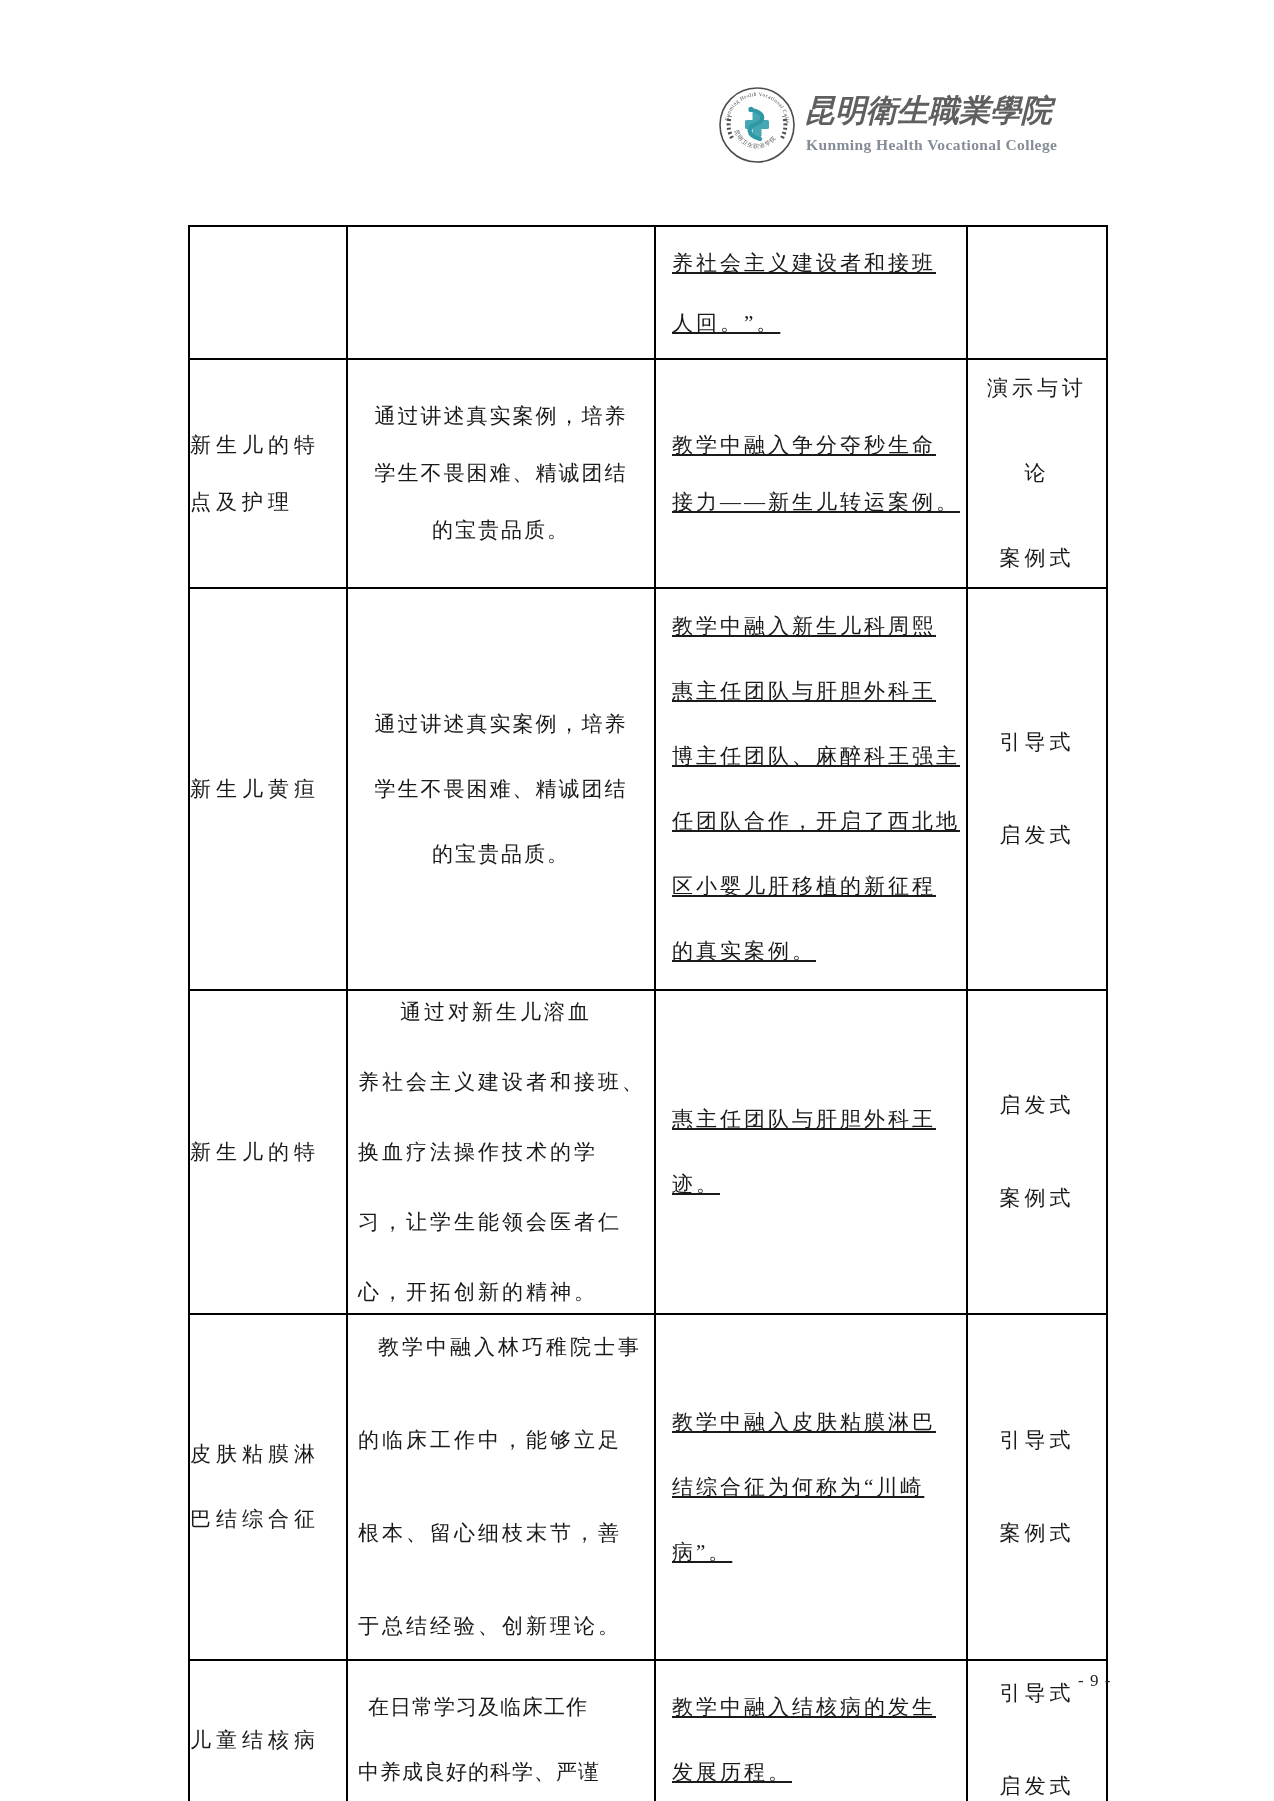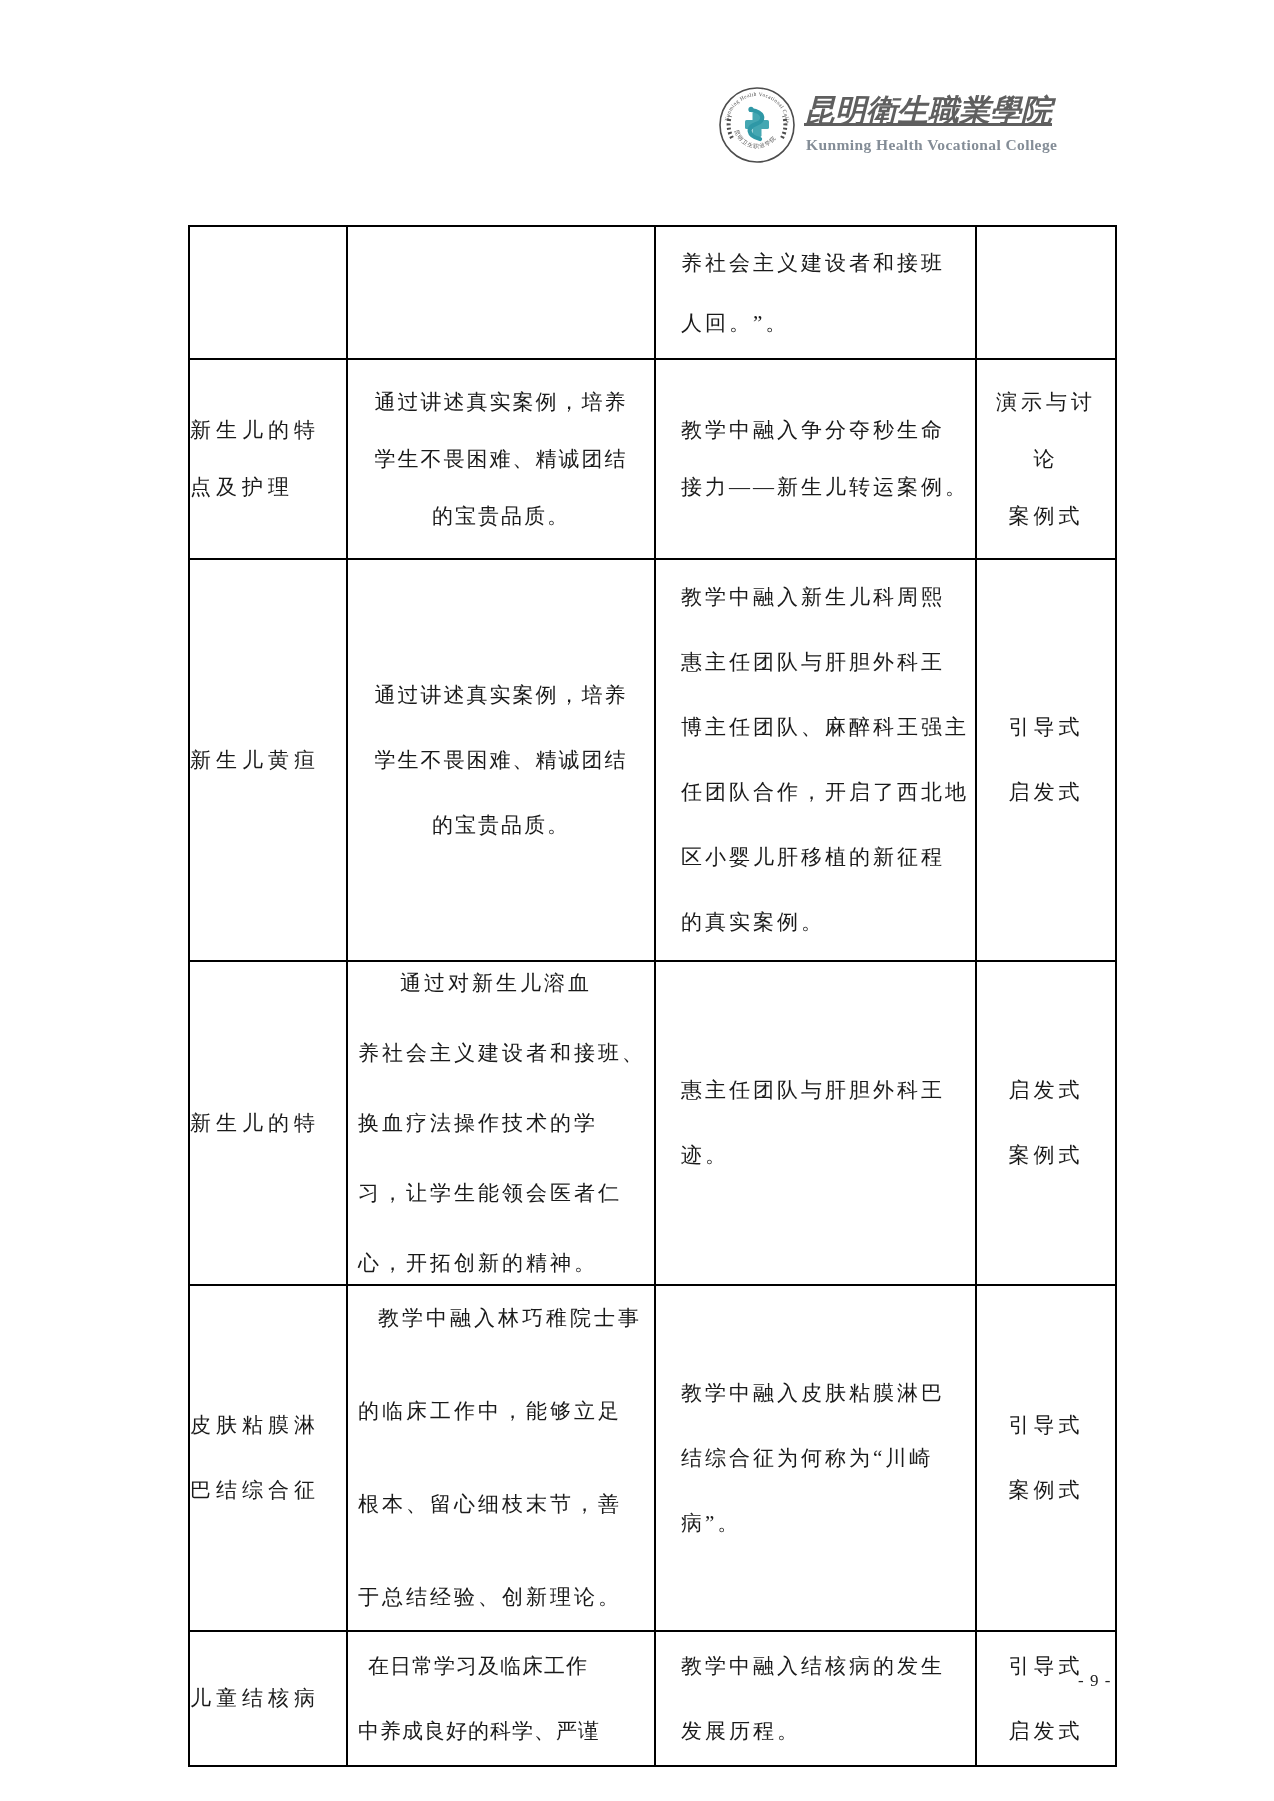--- a/index.html
+++ b/index.html
@@ -7,21 +7,21 @@
     position:relative; width:1274px; height:1801px; margin:0 auto;
     background:#ffffff; overflow:hidden;
     font-family:"Liberation Serif","DejaVu Serif",serif; color:#1a1a1a;
   }
 
   
   .hdr-logo { position:absolute; left:718px; top:86px; width:78px; height:78px; }
   .hdr-zh {
     position:absolute; left:804px; top:90px; width:240px;
     font-size:31px; font-weight:bold; font-style:italic;
-    color:#5f5f5f; letter-spacing:0px; white-space:nowrap;text-decoration:underline;
+    color:#5f5f5f; letter-spacing:0px; white-space:nowrap;
   }
   .hdr-en {
     position:absolute; left:806px; top:136px;
     font-size:15.5px; font-weight:bold; color:#848d97; letter-spacing:0.4px;
     white-space:nowrap;
   }
 
   
   .doc-table {
     position:absolute; left:188px; top:225px;
@@ -33,22 +33,22 @@
     font-size:21px; height:100%;
   }
   .tline { white-space:nowrap; }
 
   .lh42 .tline { line-height:42px; }
   .lh57 .tline { line-height:57px; }
   .lh60 .tline { line-height:60px; }
   .lh65 .tline { line-height:65px; }
 
   .c1 { letter-spacing:5px; }
-  .c4 { text-align:center; letter-spacing:4px; }
-  .c3 { text-align:left; letter-spacing:3px; padding:0 6px 0 25px; }
+  .c4 { text-align:center; letter-spacing:4px;gap:28px; }
+  .c3 { text-align:left; letter-spacing:3px; padding:0 6px 0 16px;text-decoration:underline; }
   .c2c { text-align:center; letter-spacing:2px; }          
   .c2l { text-align:left; padding:0 8px 0 10px; }          
   .ls1 { letter-spacing:1px; } .ls3 { letter-spacing:3px;gap:28px; }
   .ind2 .tline:first-child  { text-indent:42px; }
   .ind1 .tline:first-child  { text-indent:20px; }
   .indh .tline:first-child  { text-indent:10px; }
 
   
   .pagenum {
     position:absolute; left:1078px; top:1671px;

